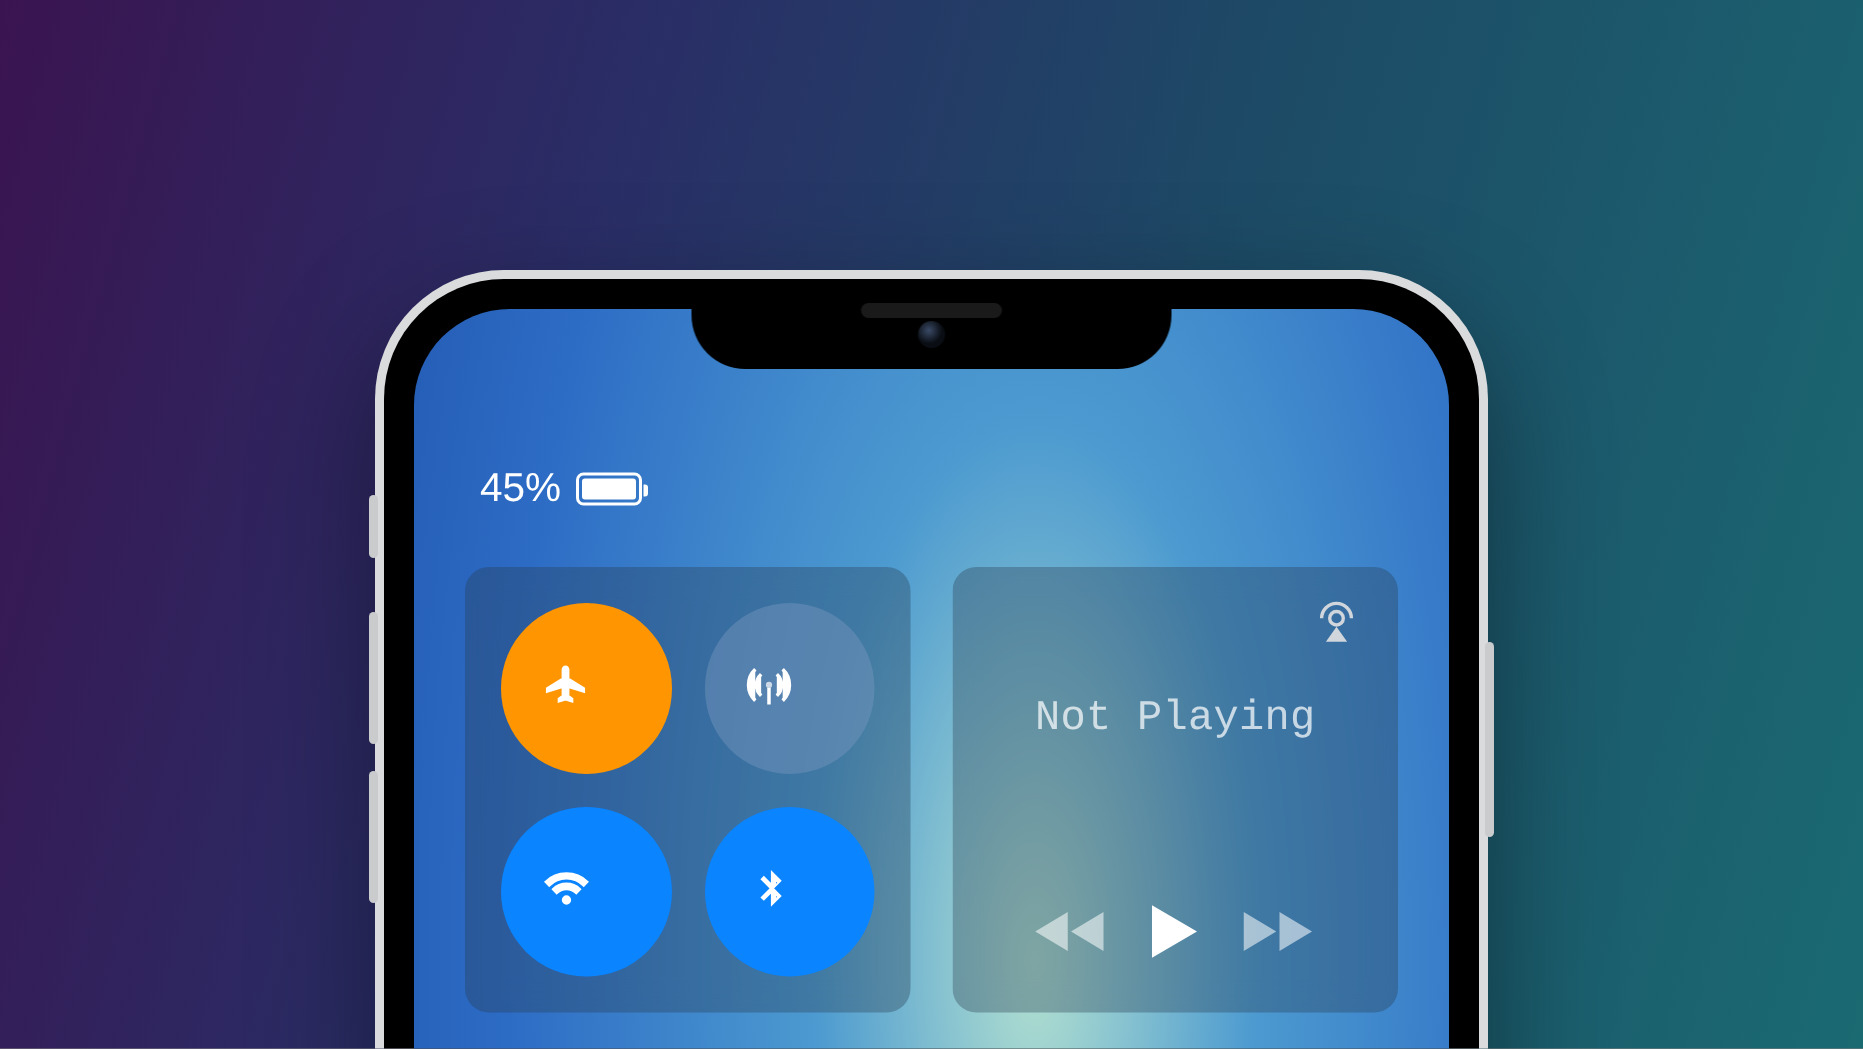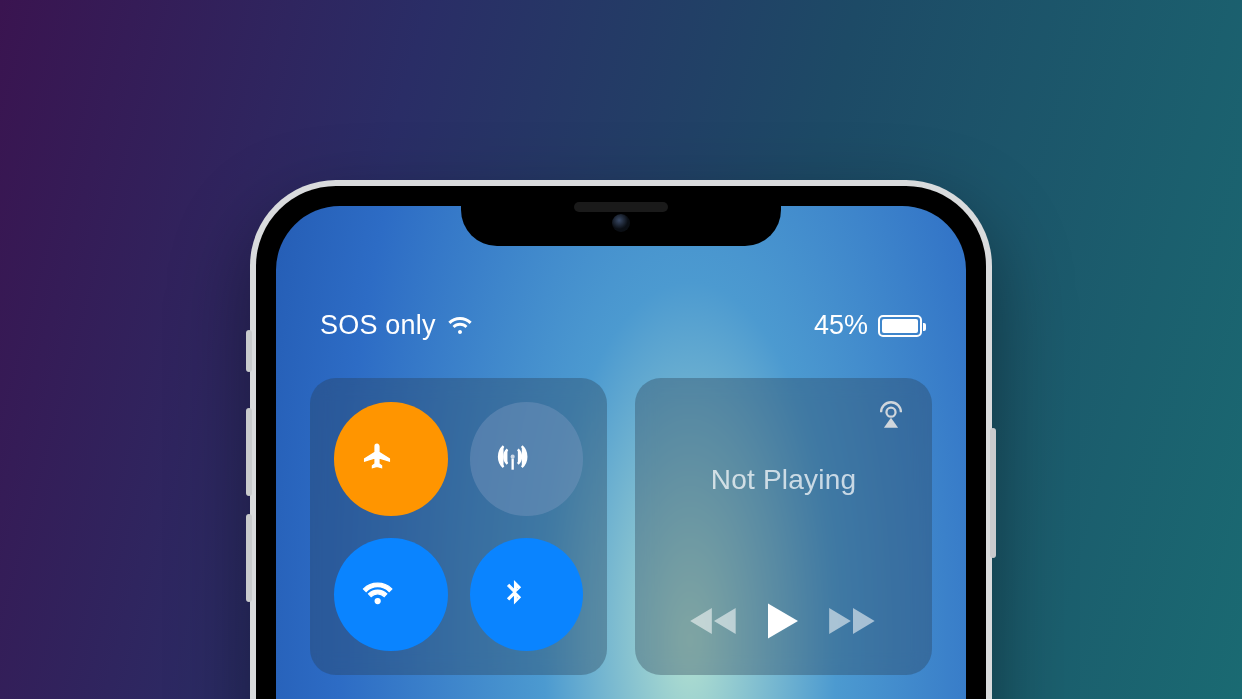--- a/index.html
+++ b/index.html
@@ -118,23 +118,24 @@
     position: absolute;
     top: 172px;
     left: 0; right: 0;
     padding: 0 34px;
     display: grid;
     grid-template-columns: 1fr 1fr;
     gap: 28px;
   }
   .card {
     background: rgba(40,60,80,0.35);
-    border-radius: 26px;
+    border-radius: 16px;
     position: relative;
     backdrop-filter: blur(10px);
+    font-family: Liberation Mono, monospace;
   }
 
   
   .conn-card {
     aspect-ratio: 1/1;
     display: grid;
     grid-template-columns: 1fr 1fr;
     grid-template-rows: 1fr 1fr;
     padding: 24px;
     gap: 22px;
@@ -189,28 +190,20 @@
   <div class="sidebtn sw"></div>
   <div class="sidebtn vol1"></div>
   <div class="sidebtn vol2"></div>
   <div class="sidebtn pwr"></div>
 
   <div class="bezel">
     <div class="screen">
       <div class="blur-overlay"></div>
 
       <div class="status">
-        <div class="status-left">
-          <span class="net-text">SOS only</span>
-          <span>
-            <svg width="28" height="22" viewBox="0 0 24 18">
-              <path fill="#fff" d="M12 17.5c-.9 0-1.7-.8-1.7-1.7s.8-1.7 1.7-1.7 1.7.8 1.7 1.7-.8 1.7-1.7 1.7zm4.6-5c-1.2-1.2-2.8-1.9-4.6-1.9s-3.4.7-4.6 1.9l-1.8-1.8c1.7-1.7 4-2.7 6.4-2.7s4.7 1 6.4 2.7l-1.8 1.8zm3.6-3.6c-2.2-2.2-5.1-3.4-8.2-3.4S6 6.7 3.8 8.9L2 7.1C4.7 4.4 8.2 3 12 3s7.3 1.4 10 4.1l-1.8 1.8z"></path>
-            </svg>
-          </span>
-        </div>
         <div class="status-right">
           <span class="batt-text">45%</span>
           <span class="battery">
             <span class="battery-fill" style="width:calc(100% - 4px)"></span>
           </span>
         </div>
       </div>
 
       <div class="cc">
 

